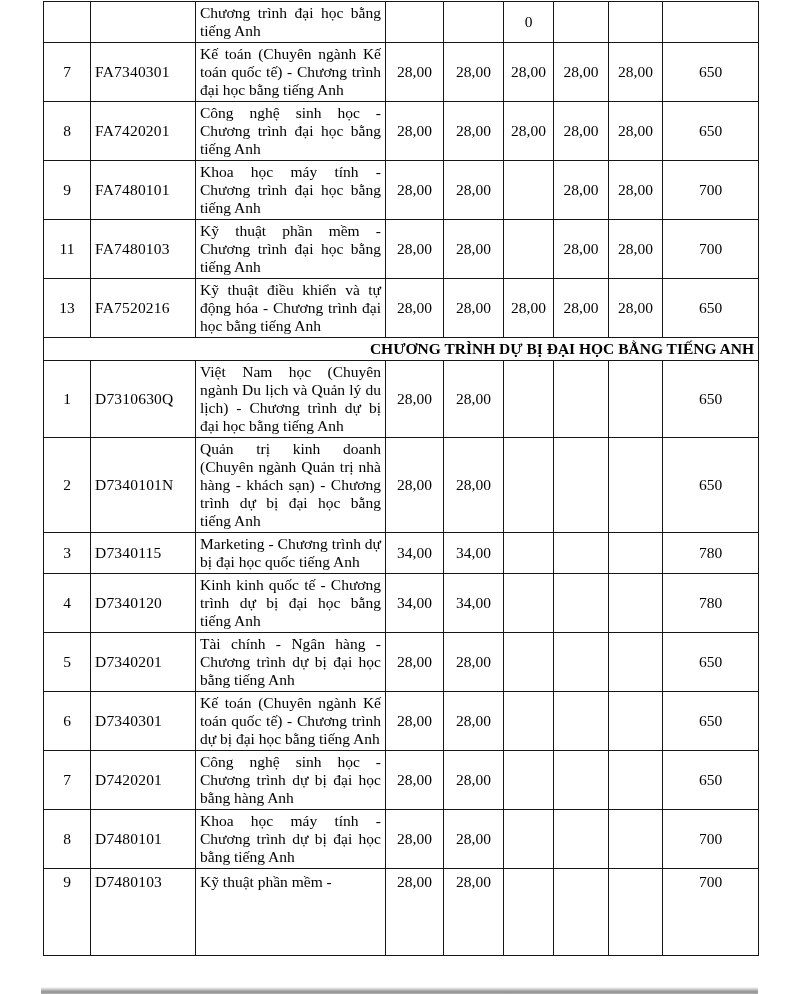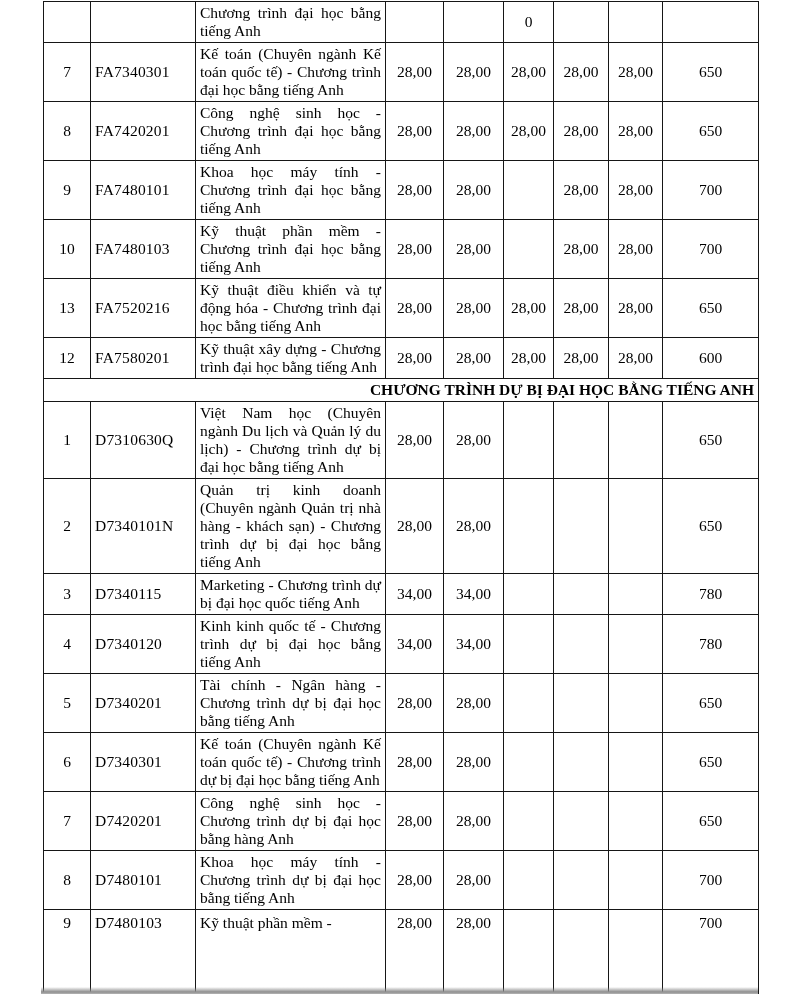--- a/index.html
+++ b/index.html
@@ -119,51 +119,40 @@
           <td class="c1">FA7480101</td>
           <td class="c2">Khoa học máy tính - Chương trình đại học bằng tiếng Anh</td>
           <td class="c3">28,00</td>
           <td class="c4">28,00</td>
           <td class="c5"></td>
           <td class="c6">28,00</td>
           <td class="c7">28,00</td>
           <td class="c8">700</td>
         </tr>
         <tr>
-          <td class="c0">10</td>
+          <td class="c0">11</td>
           <td class="c1">FA7480103</td>
           <td class="c2">Kỹ thuật phần mềm - Chương trình đại học bằng tiếng Anh</td>
           <td class="c3">28,00</td>
           <td class="c4">28,00</td>
           <td class="c5"></td>
           <td class="c6">28,00</td>
           <td class="c7">28,00</td>
           <td class="c8">700</td>
         </tr>
         <tr>
           <td class="c0">13</td>
           <td class="c1">FA7520216</td>
           <td class="c2">Kỹ thuật điều khiển và tự động hóa - Chương trình đại học bằng tiếng Anh</td>
           <td class="c3">28,00</td>
           <td class="c4">28,00</td>
           <td class="c5">28,00</td>
           <td class="c6">28,00</td>
           <td class="c7">28,00</td>
           <td class="c8">650</td>
-        </tr>
-        <tr>
-          <td class="c0">12</td>
-          <td class="c1">FA7580201</td>
-          <td class="c2">Kỹ thuật xây dựng - Chương trình đại học bằng tiếng Anh</td>
-          <td class="c3">28,00</td>
-          <td class="c4">28,00</td>
-          <td class="c5">28,00</td>
-          <td class="c6">28,00</td>
-          <td class="c7">28,00</td>
-          <td class="c8">600</td>
         </tr>
         <tr>
           <td colspan="9" class="section-cell">CHƯƠNG TRÌNH DỰ BỊ ĐẠI HỌC BẰNG TIẾNG ANH</td>
         </tr>
         <tr>
           <td class="c0">1</td>
           <td class="c1">D7310630Q</td>
           <td class="c2">Việt Nam học (Chuyên ngành Du lịch và Quản lý du lịch) - Chương trình dự bị đại học bằng tiếng Anh</td>
           <td class="c3">28,00</td>
           <td class="c4">28,00</td>

